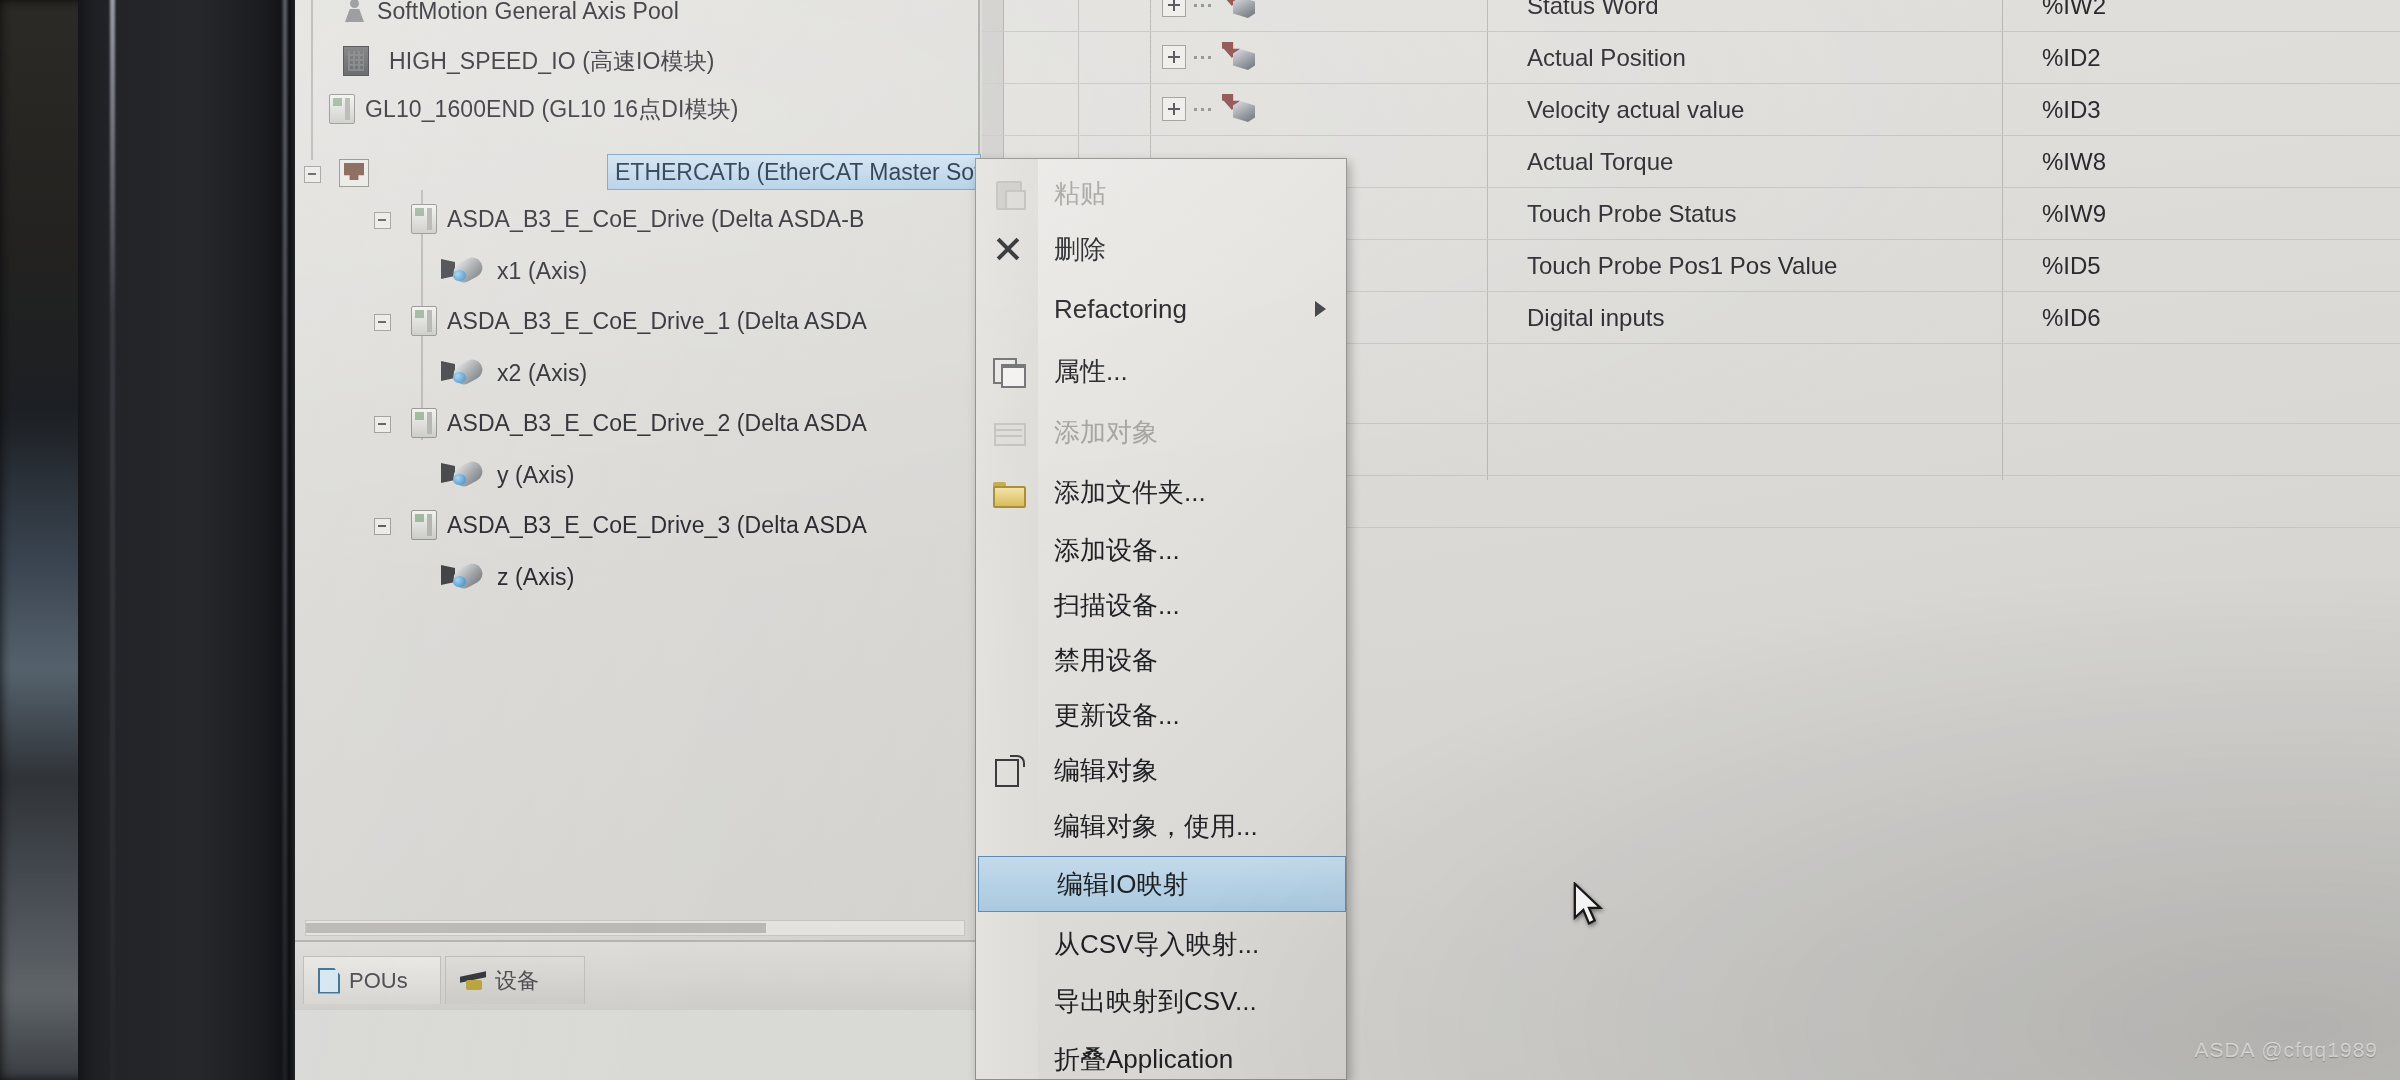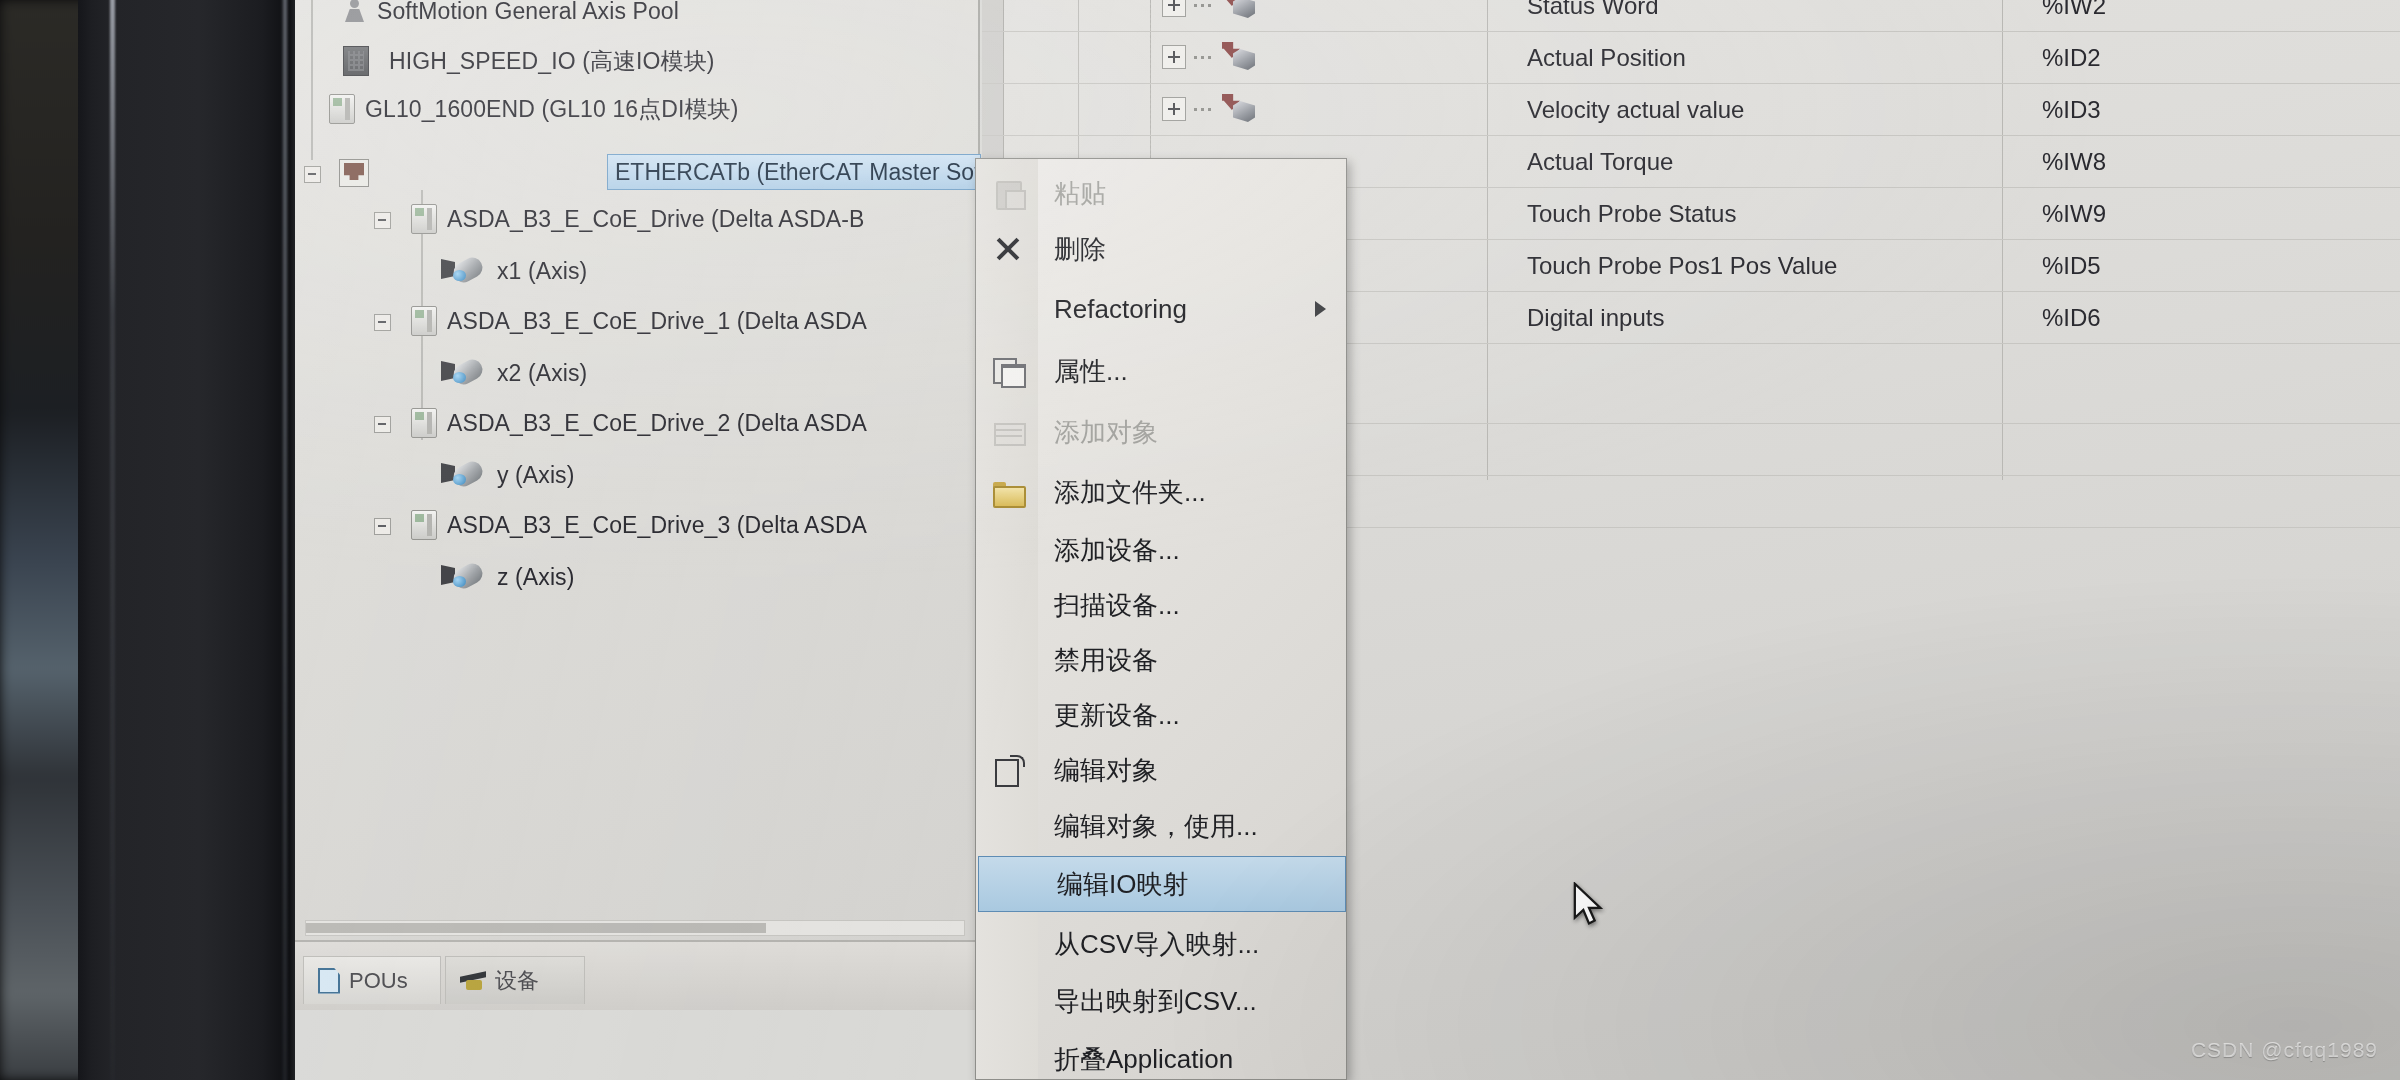--- a/index.html
+++ b/index.html
@@ -548,15 +548,15 @@
         <span class="mlabel">折叠Application</span>
       </div>
     </div>
 
     <svg id="cursor" viewBox="0 0 24 32">
       <polygon points="2,1 2,25 8,19.5 12,29 16,27 12,18 20,18" fill="#ffffff" stroke="#1a1a1a" stroke-width="1.6"></polygon>
     </svg>
 
     <div id="blurfx"></div>
     <div id="glare"></div>
-    <div id="wm">CSDN @cfqq1989</div>
+    <div id="wm">ASDA @cfqq1989</div>
   </div>
 </div>
 
 </body></html>

